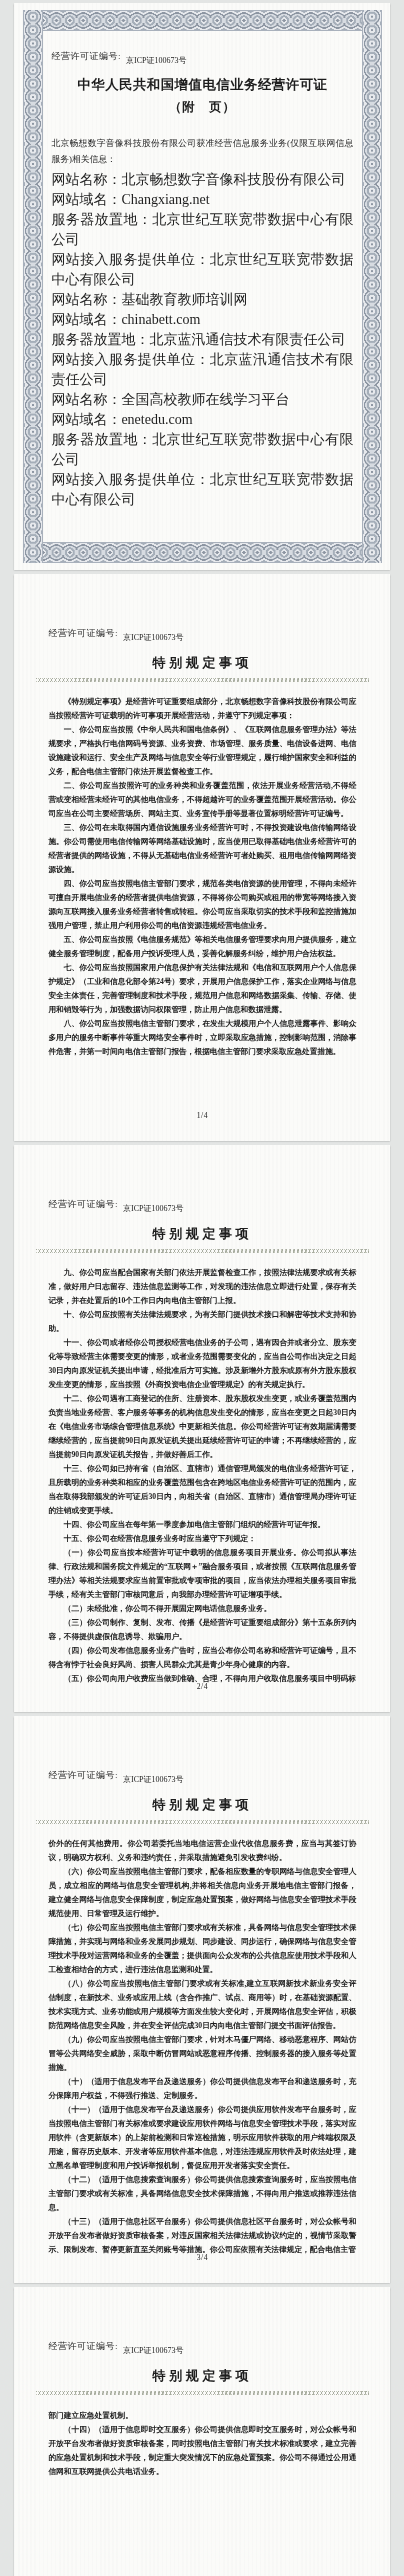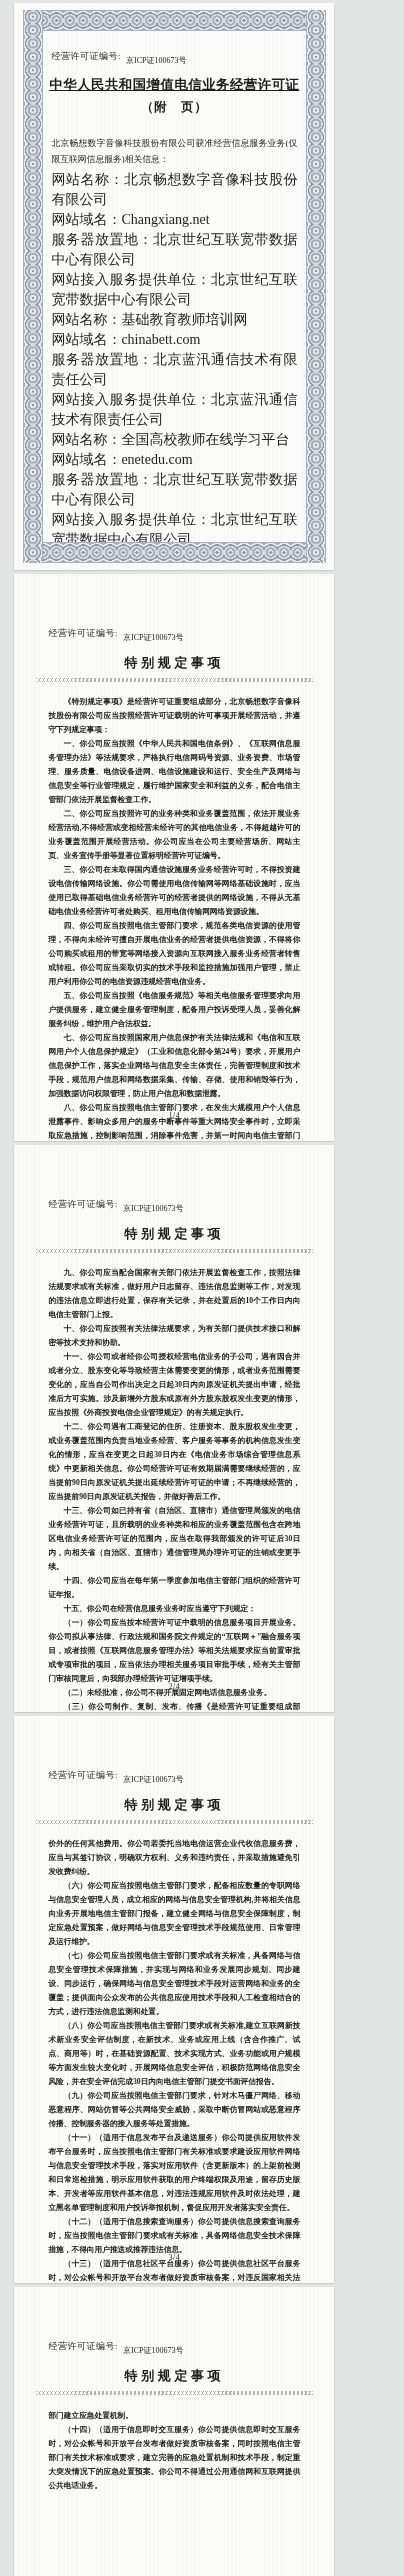--- a/index.html
+++ b/index.html
@@ -1,18 +1,18 @@
 <!DOCTYPE html>
 <html style="font-size:8.2px"><head>
 <meta charset="utf-8">
 <style>
   html,body{margin:0;padding:0;width:405px;background:#e3e5e4;
     font-family:"Liberation Serif","DejaVu Serif",serif;color:#1d1d1d;}
   .doc{padding:3.1px 14.4px 0;}
-  .page{position:relative;width:320px;background:#fbfbf9;margin-bottom:4.1px;overflow:hidden;
+  .page{position:relative;width:376px;background:#fbfbf9;margin-bottom:4.1px;overflow:hidden;
     box-shadow:0 0.5px 1.5px rgba(0,0,0,.28);
     background-image:repeating-linear-gradient(90deg,rgba(80,90,100,.018) 0 1.5px,rgba(0,0,0,0) 1.5px 4.1px);}
   .page-cover{height:567px;}
   .page-rules{height:567px;}
   .page-rules.last{height:585px;margin-bottom:0;}
 
   
   .band{position:absolute;background-color:#c9cfd6;}
   .band-h{left:8.2px;right:8.2px;height:18.5px;border-top:0.5px solid #a9b1bc;border-bottom:0.5px solid #a9b1bc;
     background-image:repeating-radial-gradient(circle at 6.7px 50%,
@@ -23,21 +23,21 @@
   .band-v{top:7.2px;bottom:7.2px;width:18.5px;border-left:0.5px solid #a9b1bc;border-right:0.5px solid #a9b1bc;
     background-image:repeating-radial-gradient(circle at 50% 6.7px,
       rgba(92,104,120,.55) 0 1.5px,rgba(255,255,255,.55) 1.5px 3.1px,
       rgba(122,134,150,.45) 3.1px 5.2px,rgba(222,226,231,.65) 5.2px 6.7px);
     background-size:100% 13.4px;}
   .band-left{left:8.2px;} .band-right{right:8.2px;}
 
   .cover-head{margin:47px 37px 0;display:flex;align-items:flex-end;}
   .head-lbl{font-size:9px;letter-spacing:0.5px;white-space:nowrap;}
   .head-num{font-size:8px;margin-left:5.2px;transform:translateY(2.6px);white-space:nowrap;}
-  .cover-title{margin:13.4px 25px 0;text-align:center;font-size:13.4px;font-weight:700;letter-spacing:0.5px;text-decoration:underline;}
+  .cover-title{margin:13.4px 25px 0;text-align:center;font-size:13.4px;font-weight:700;letter-spacing:0.5px;}
   .cover-sub{margin:5px 0 0;text-align:center;font-size:12.4px;font-weight:700;letter-spacing:1px;}
   .cover-body{margin:18.5px 37px 0;}
   .cover-intro{margin:0 0 3.1px;font-size:8.8px;line-height:16px;text-align:justify;}
   .entry{font-size:14px;line-height:20px;text-align:justify;}
 
   .rules-head{margin:53px 34px 0;display:flex;align-items:flex-end;}
   .rules-title{margin:13.4px 0 0;text-align:center;font-size:13px;font-weight:700;letter-spacing:3.6px;}
   .zigzag{height:4.1px;margin:6.2px 21.6px 0;opacity:.85;
     background:
       repeating-linear-gradient(115deg,#9ba092 0 1px,rgba(0,0,0,0) 1px 3.6px),
@@ -170,20 +170,21 @@
   <p class="cont">价外的任何其他费用。你公司若委托当地电信运营企业代收信息服务费，应当与其签订协议，明确双方权利、义务和违约责任，并采取措施避免引发收费纠纷。</p>
 
   <p>（六）你公司应当按照电信主管部门要求，配备相应数量的专职网络与信息安全管理人员，成立相应的网络与信息安全管理机构,并将相关信息向业务开展地电信主管部门报备，建立健全网络与信息安全保障制度，制定应急处置预案，做好网络与信息安全管理技术手段规范使用、日常管理及运行维护。</p>
 
   <p>（七）你公司应当按照电信主管部门要求或有关标准，具备网络与信息安全管理技术保障措施，并实现与网络和业务发展同步规划、同步建设、同步运行，确保网络与信息安全管理技术手段对运营网络和业务的全覆盖；提供面向公众发布的公共信息应使用技术手段和人工检查相结合的方式，进行违法信息监测和处置。</p>
 
   <p>（八）你公司应当按照电信主管部门要求或有关标准,建立互联网新技术新业务安全评估制度，在新技术、业务或应用上线（含合作推广、试点、商用等）时，在基础资源配置、技术实现方式、业务功能或用户规模等方面发生较大变化时，开展网络信息安全评估，积极防范网络信息安全风险，并在安全评估完成30日内向电信主管部门提交书面评估报告。</p>
 
   <p>（九）你公司应当按照电信主管部门要求，针对木马僵尸网络、移动恶意程序、网站仿冒等公共网络安全威胁，采取中断仿冒网站或恶意程序传播、控制服务器的接入服务等处置措施。</p>
 
+  <p>（十）（适用于信息发布平台及递送服务）你公司提供信息发布平台和递送服务时，充分保障用户权益，不得强行推送、定制服务。</p>
 
   <p>（十一）（适用于信息发布平台及递送服务）你公司提供应用软件发布平台服务时，应当按照电信主管部门有关标准或要求建设应用软件网络与信息安全管理技术手段，落实对应用软件（含更新版本）的上架前检测和日常巡检措施，明示应用软件获取的用户终端权限及用途，留存历史版本、开发者等应用软件基本信息，对违法违规应用软件及时依法处理，建立黑名单管理制度和用户投诉举报机制，督促应用开发者落实安全责任。</p>
 
   <p>（十二）（适用于信息搜索查询服务）你公司提供信息搜索查询服务时，应当按照电信主管部门要求或有关标准，具备网络信息安全技术保障措施，不得向用户推送或推荐违法信息。</p>
 
   <p>（十三）（适用于信息社区平台服务）你公司提供信息社区平台服务时，对公众帐号和开放平台发布者做好资质审核备案，对违反国家相关法律法规或协议约定的，视情节采取警示、限制发布、暂停更新直至关闭账号等措施。你公司应依照有关法律规定，配合电信主管</p>
 </div>
     <div class="page-num">3/4</div>
   </section>
 

